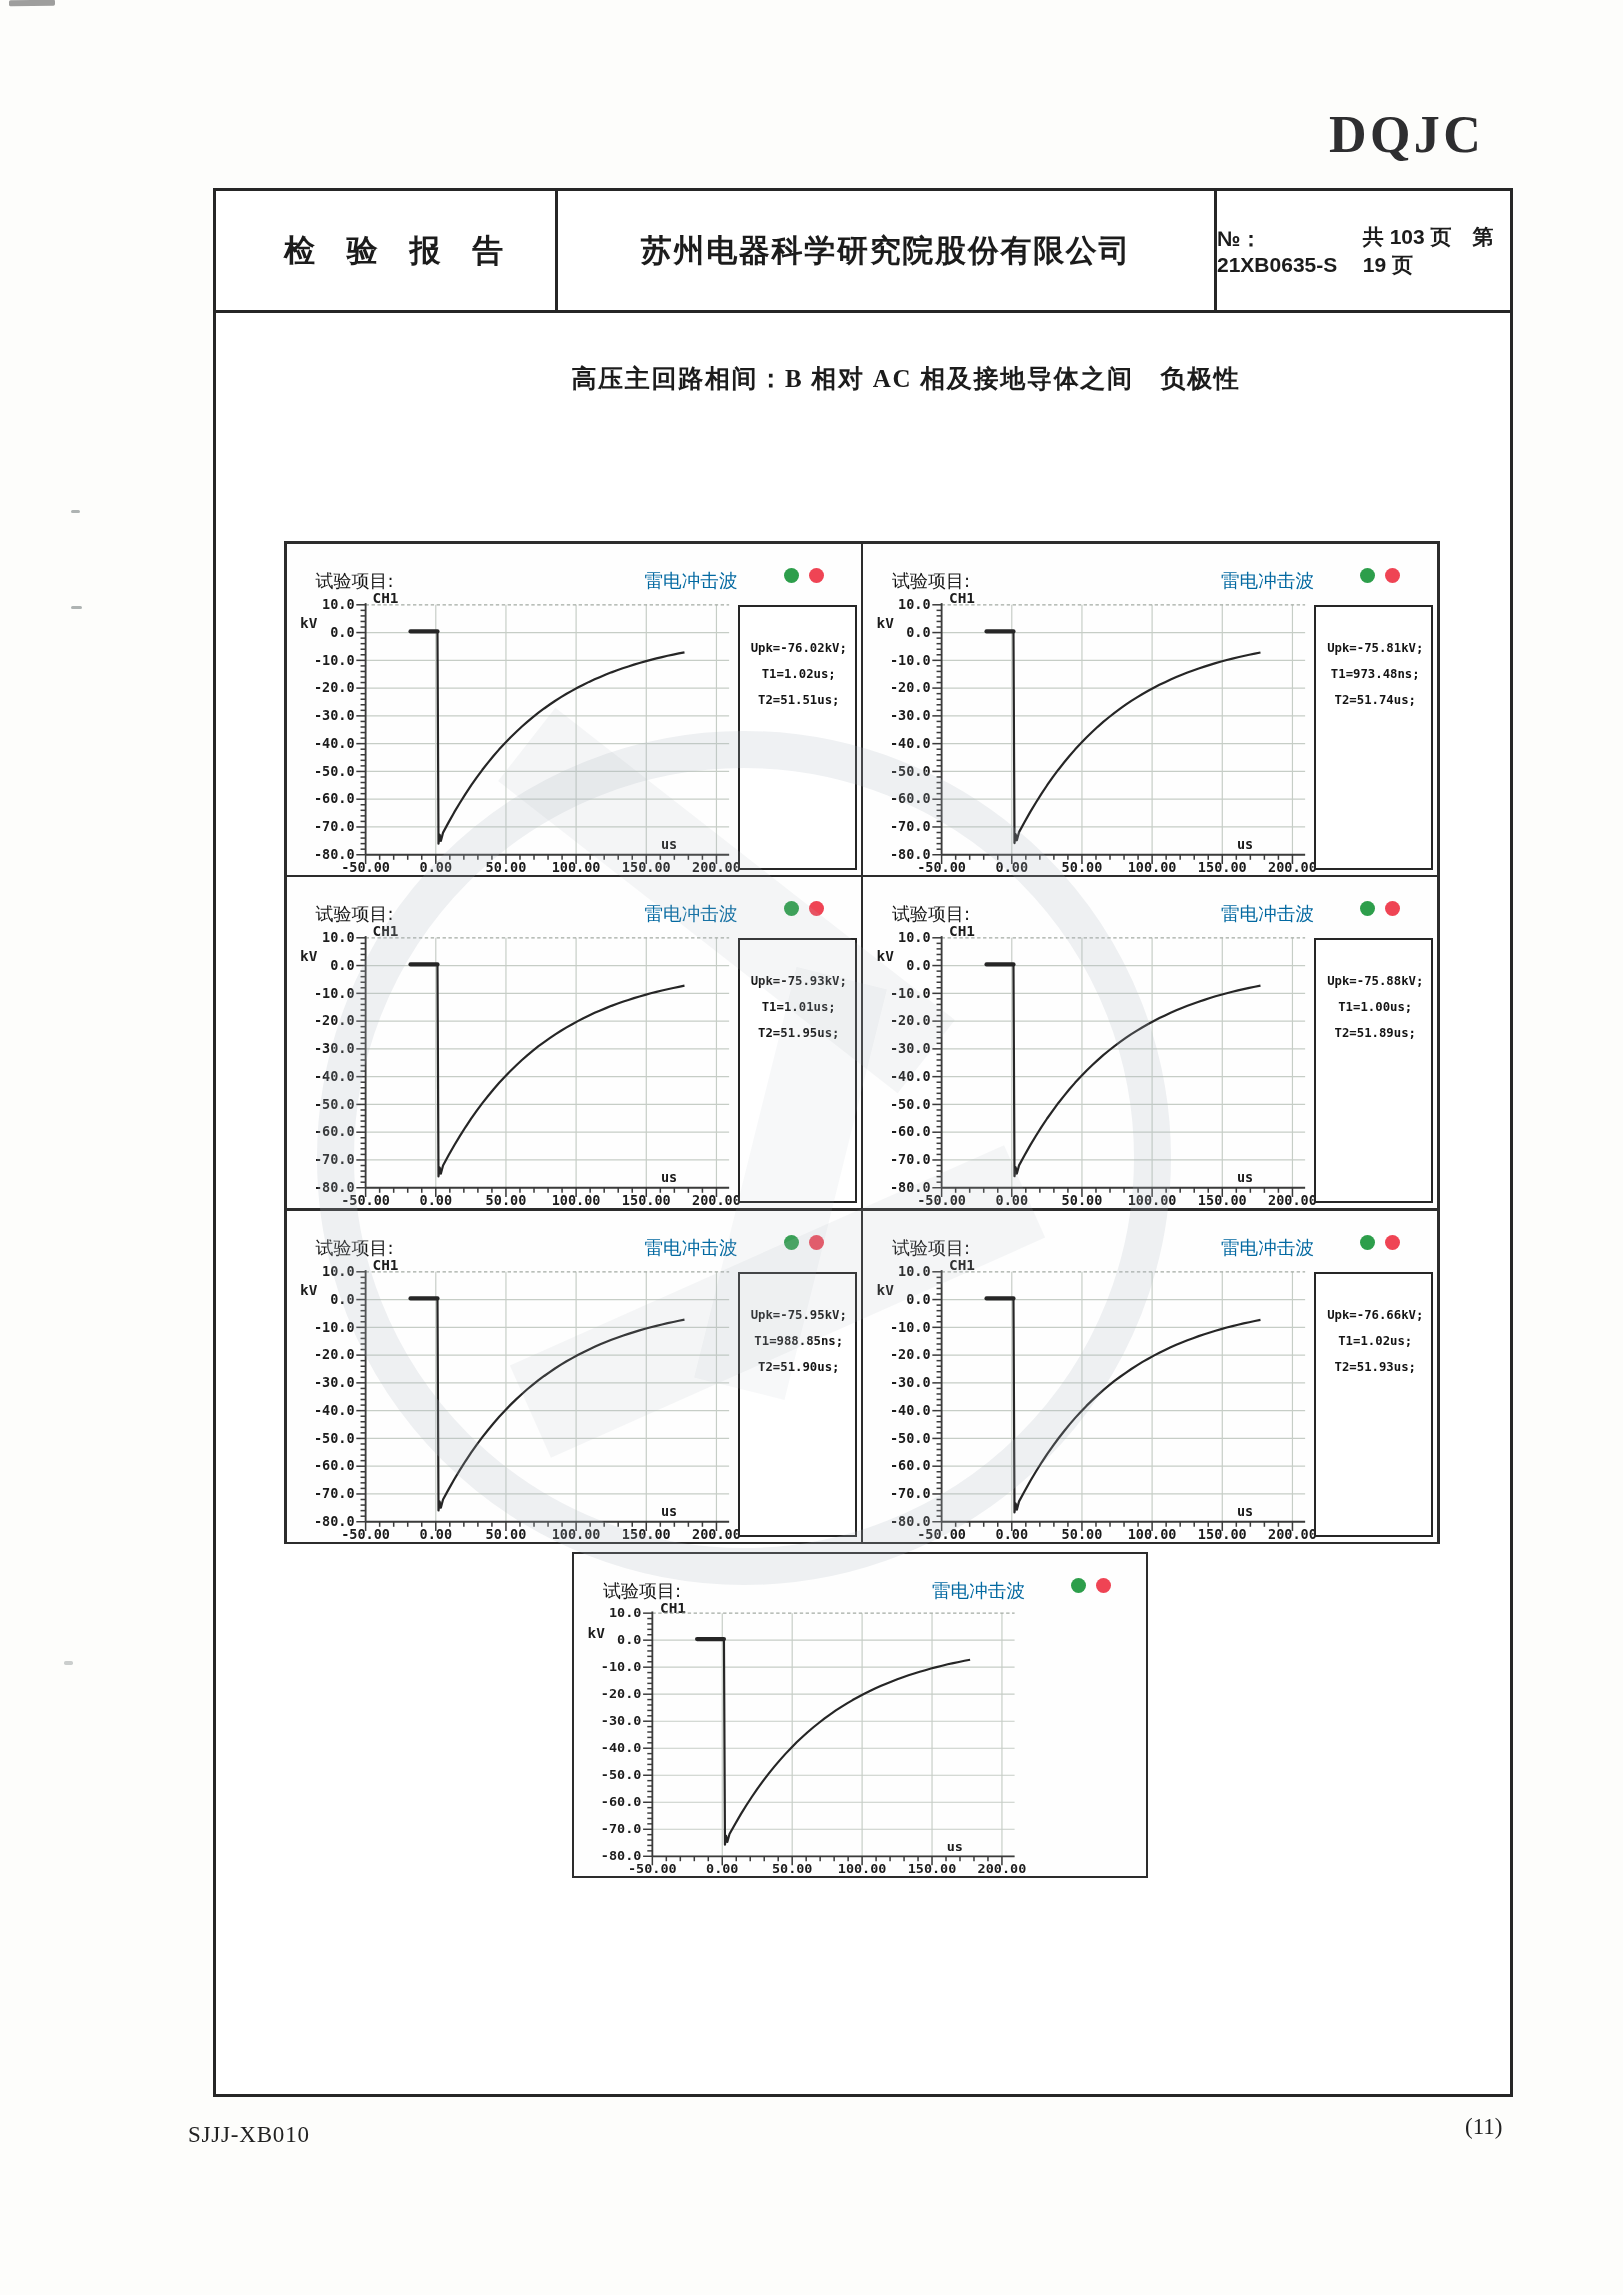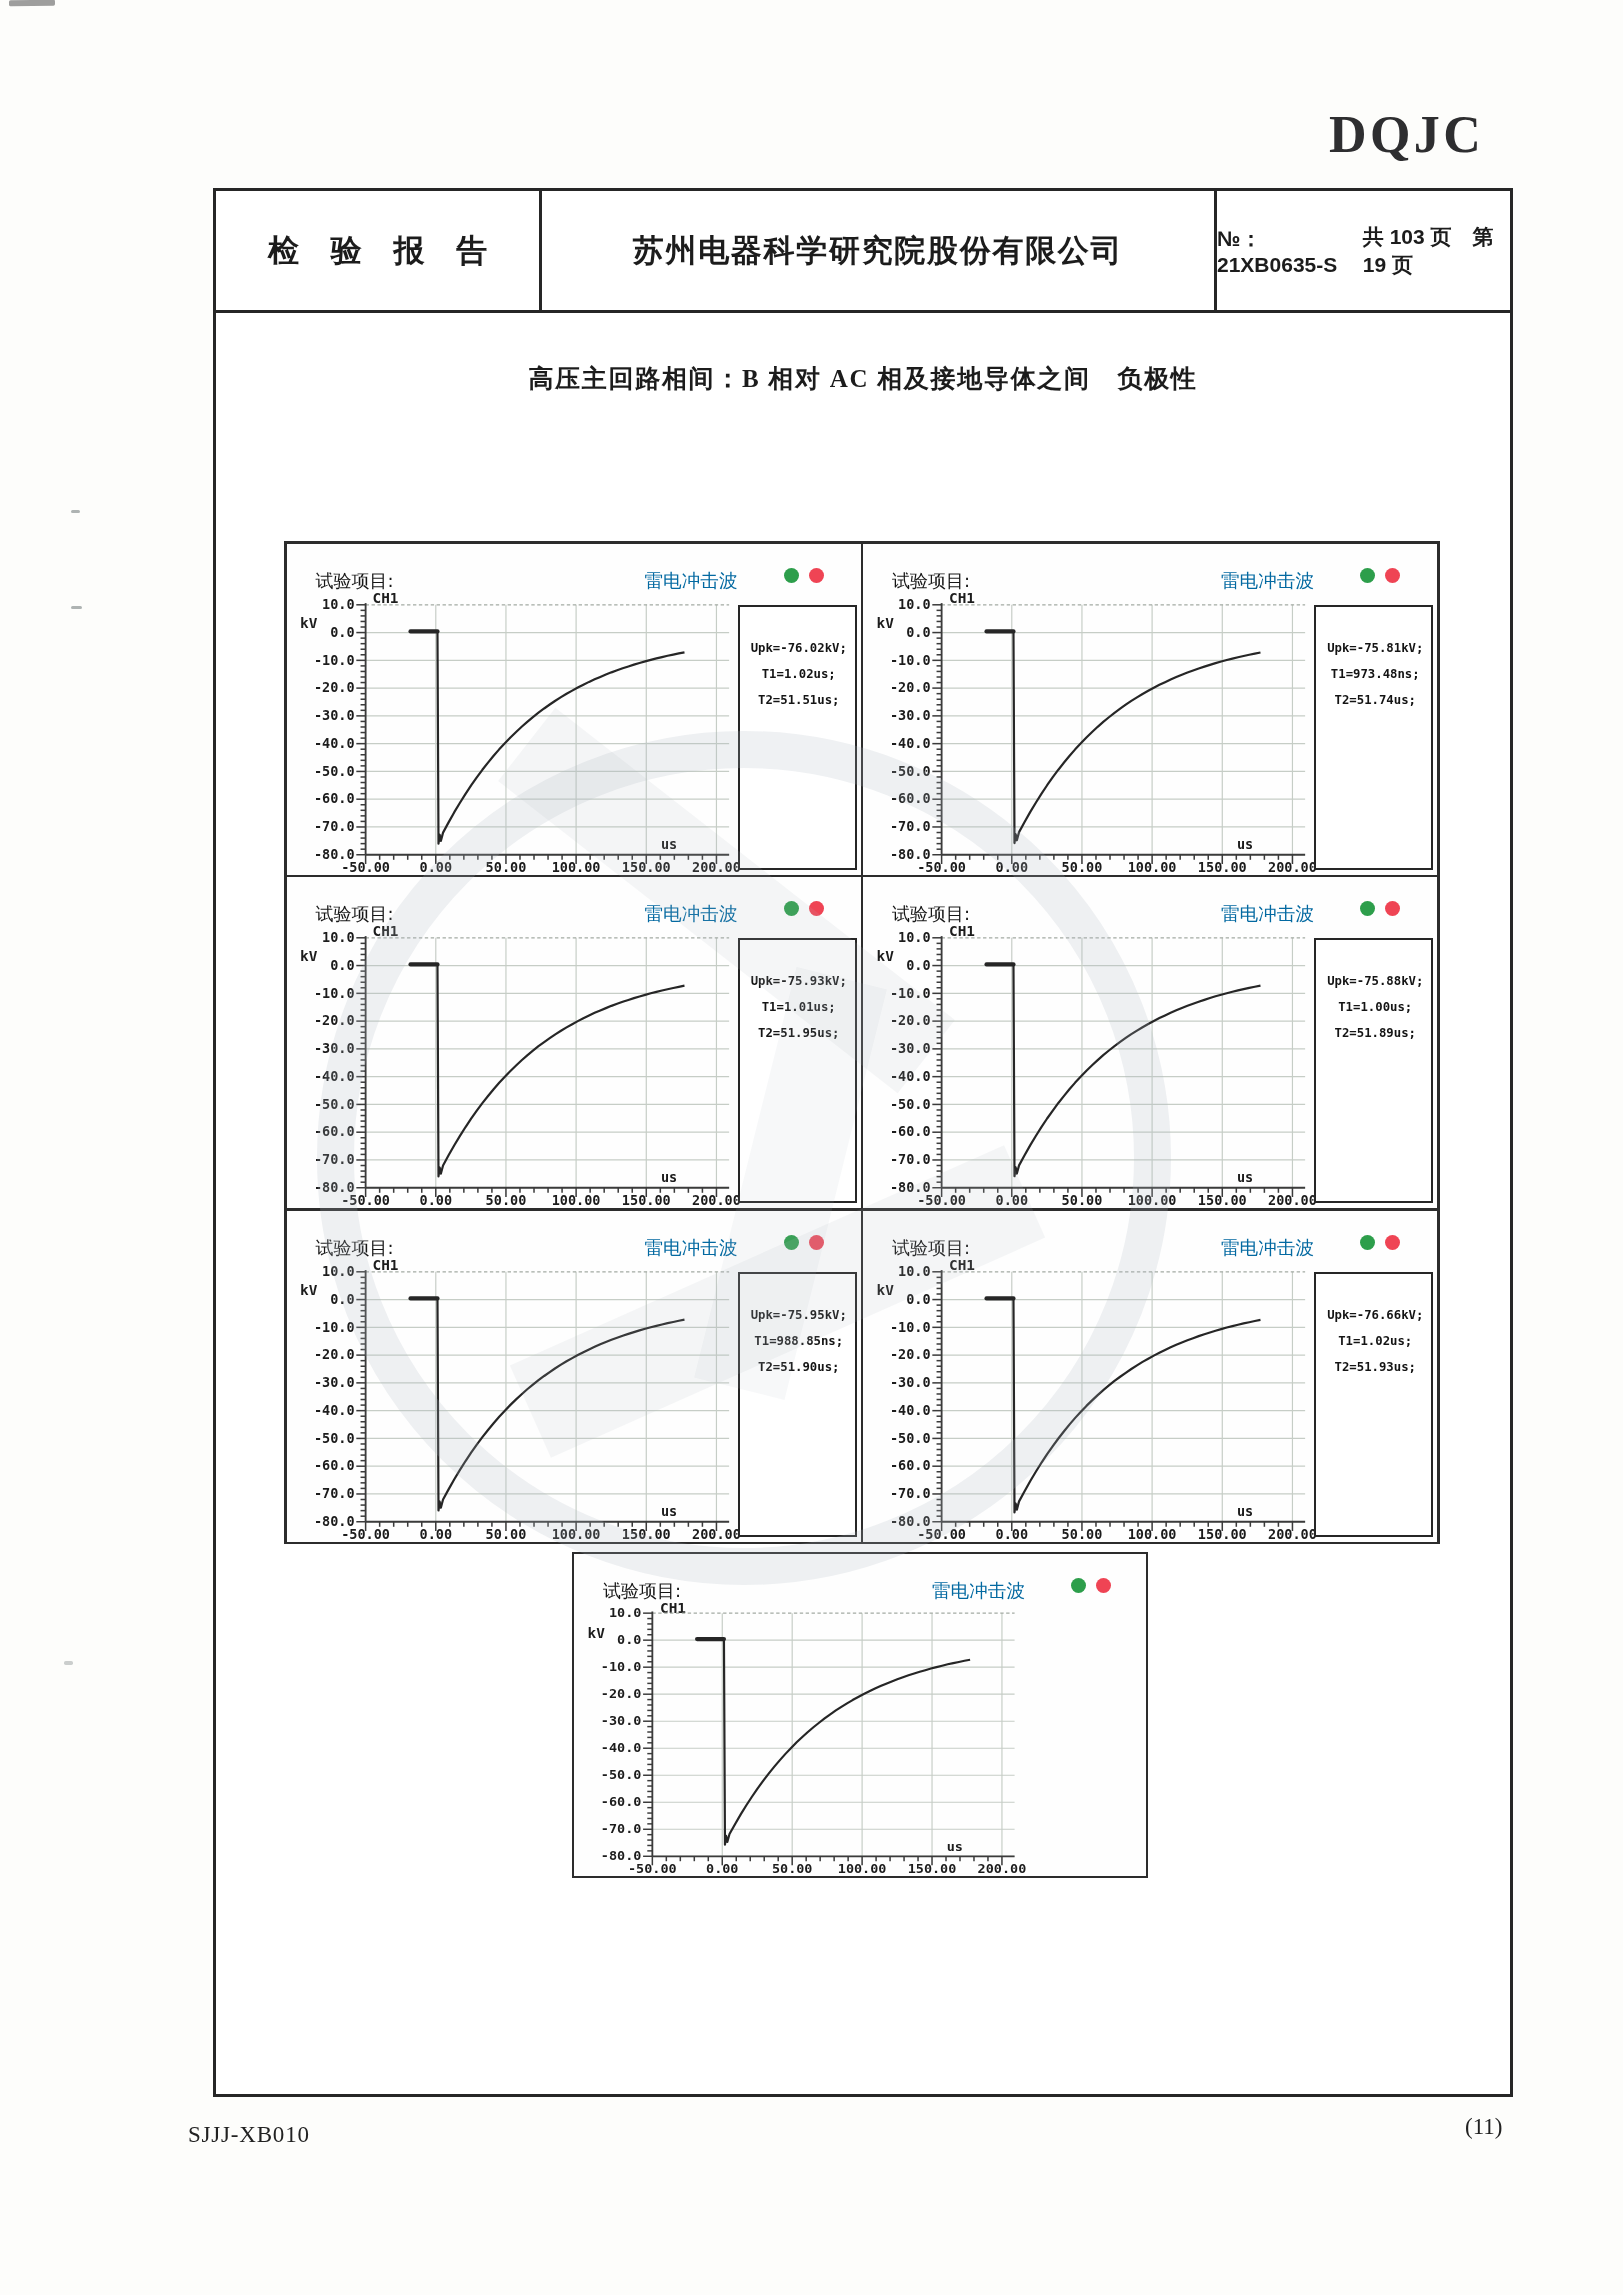--- a/index.html
+++ b/index.html
@@ -21,32 +21,32 @@
     font-size:52px;font-weight:600;letter-spacing:3.4px;color:#2e2e30;
     font-family:"Liberation Serif", serif;
   }
 
   .header-table{
     position:absolute;left:213px;top:188px;width:1300px;height:126px;
     border:3.4px solid #262626;box-sizing:border-box;display:flex;background:#fff;
   }
   .hc{display:flex;align-items:center;justify-content:center;box-sizing:border-box;}
   .hc1{flex:0 0 326px;border-right:3.4px solid #262626;
-       font-size:31px;font-weight:700;letter-spacing:12px;text-indent:12px;}
+       font-size:31px;font-weight:700;letter-spacing:12px;text-indent:12px;margin-left:16px;}
   .hc2{flex:1;border-right:3.4px solid #262626;font-size:31px;font-weight:700;letter-spacing:1.7px;text-align:right;}
   .hc3{flex:0 0 293px;flex-direction:row;gap:16px;
        font-family:"Liberation Sans", sans-serif;font-size:21px;font-weight:600;}
 
   .content-box{
     position:absolute;left:213px;top:310px;width:1300px;height:1787px;
     border:3.4px solid #262626;box-sizing:border-box;background:#fff;
   }
   .section-title{
     position:absolute;left:213px;top:362px;width:1300px;
-    text-align:center;font-size:25px;font-weight:600;letter-spacing:1.7px;
+    text-align:center;font-size:25px;font-weight:600;letter-spacing:1.7px;padding-left:43px;
   }
 
   
   .panel-grid{
     position:absolute;left:284px;top:541px;
     display:grid;grid-template-columns:574px 574px;grid-auto-rows:331px;
     gap:2.5px;padding:2.5px;background:#2c2c2c;z-index:1;
   }
   .single-panel{
     position:absolute;left:572px;top:1552px;width:576px;height:326px;

